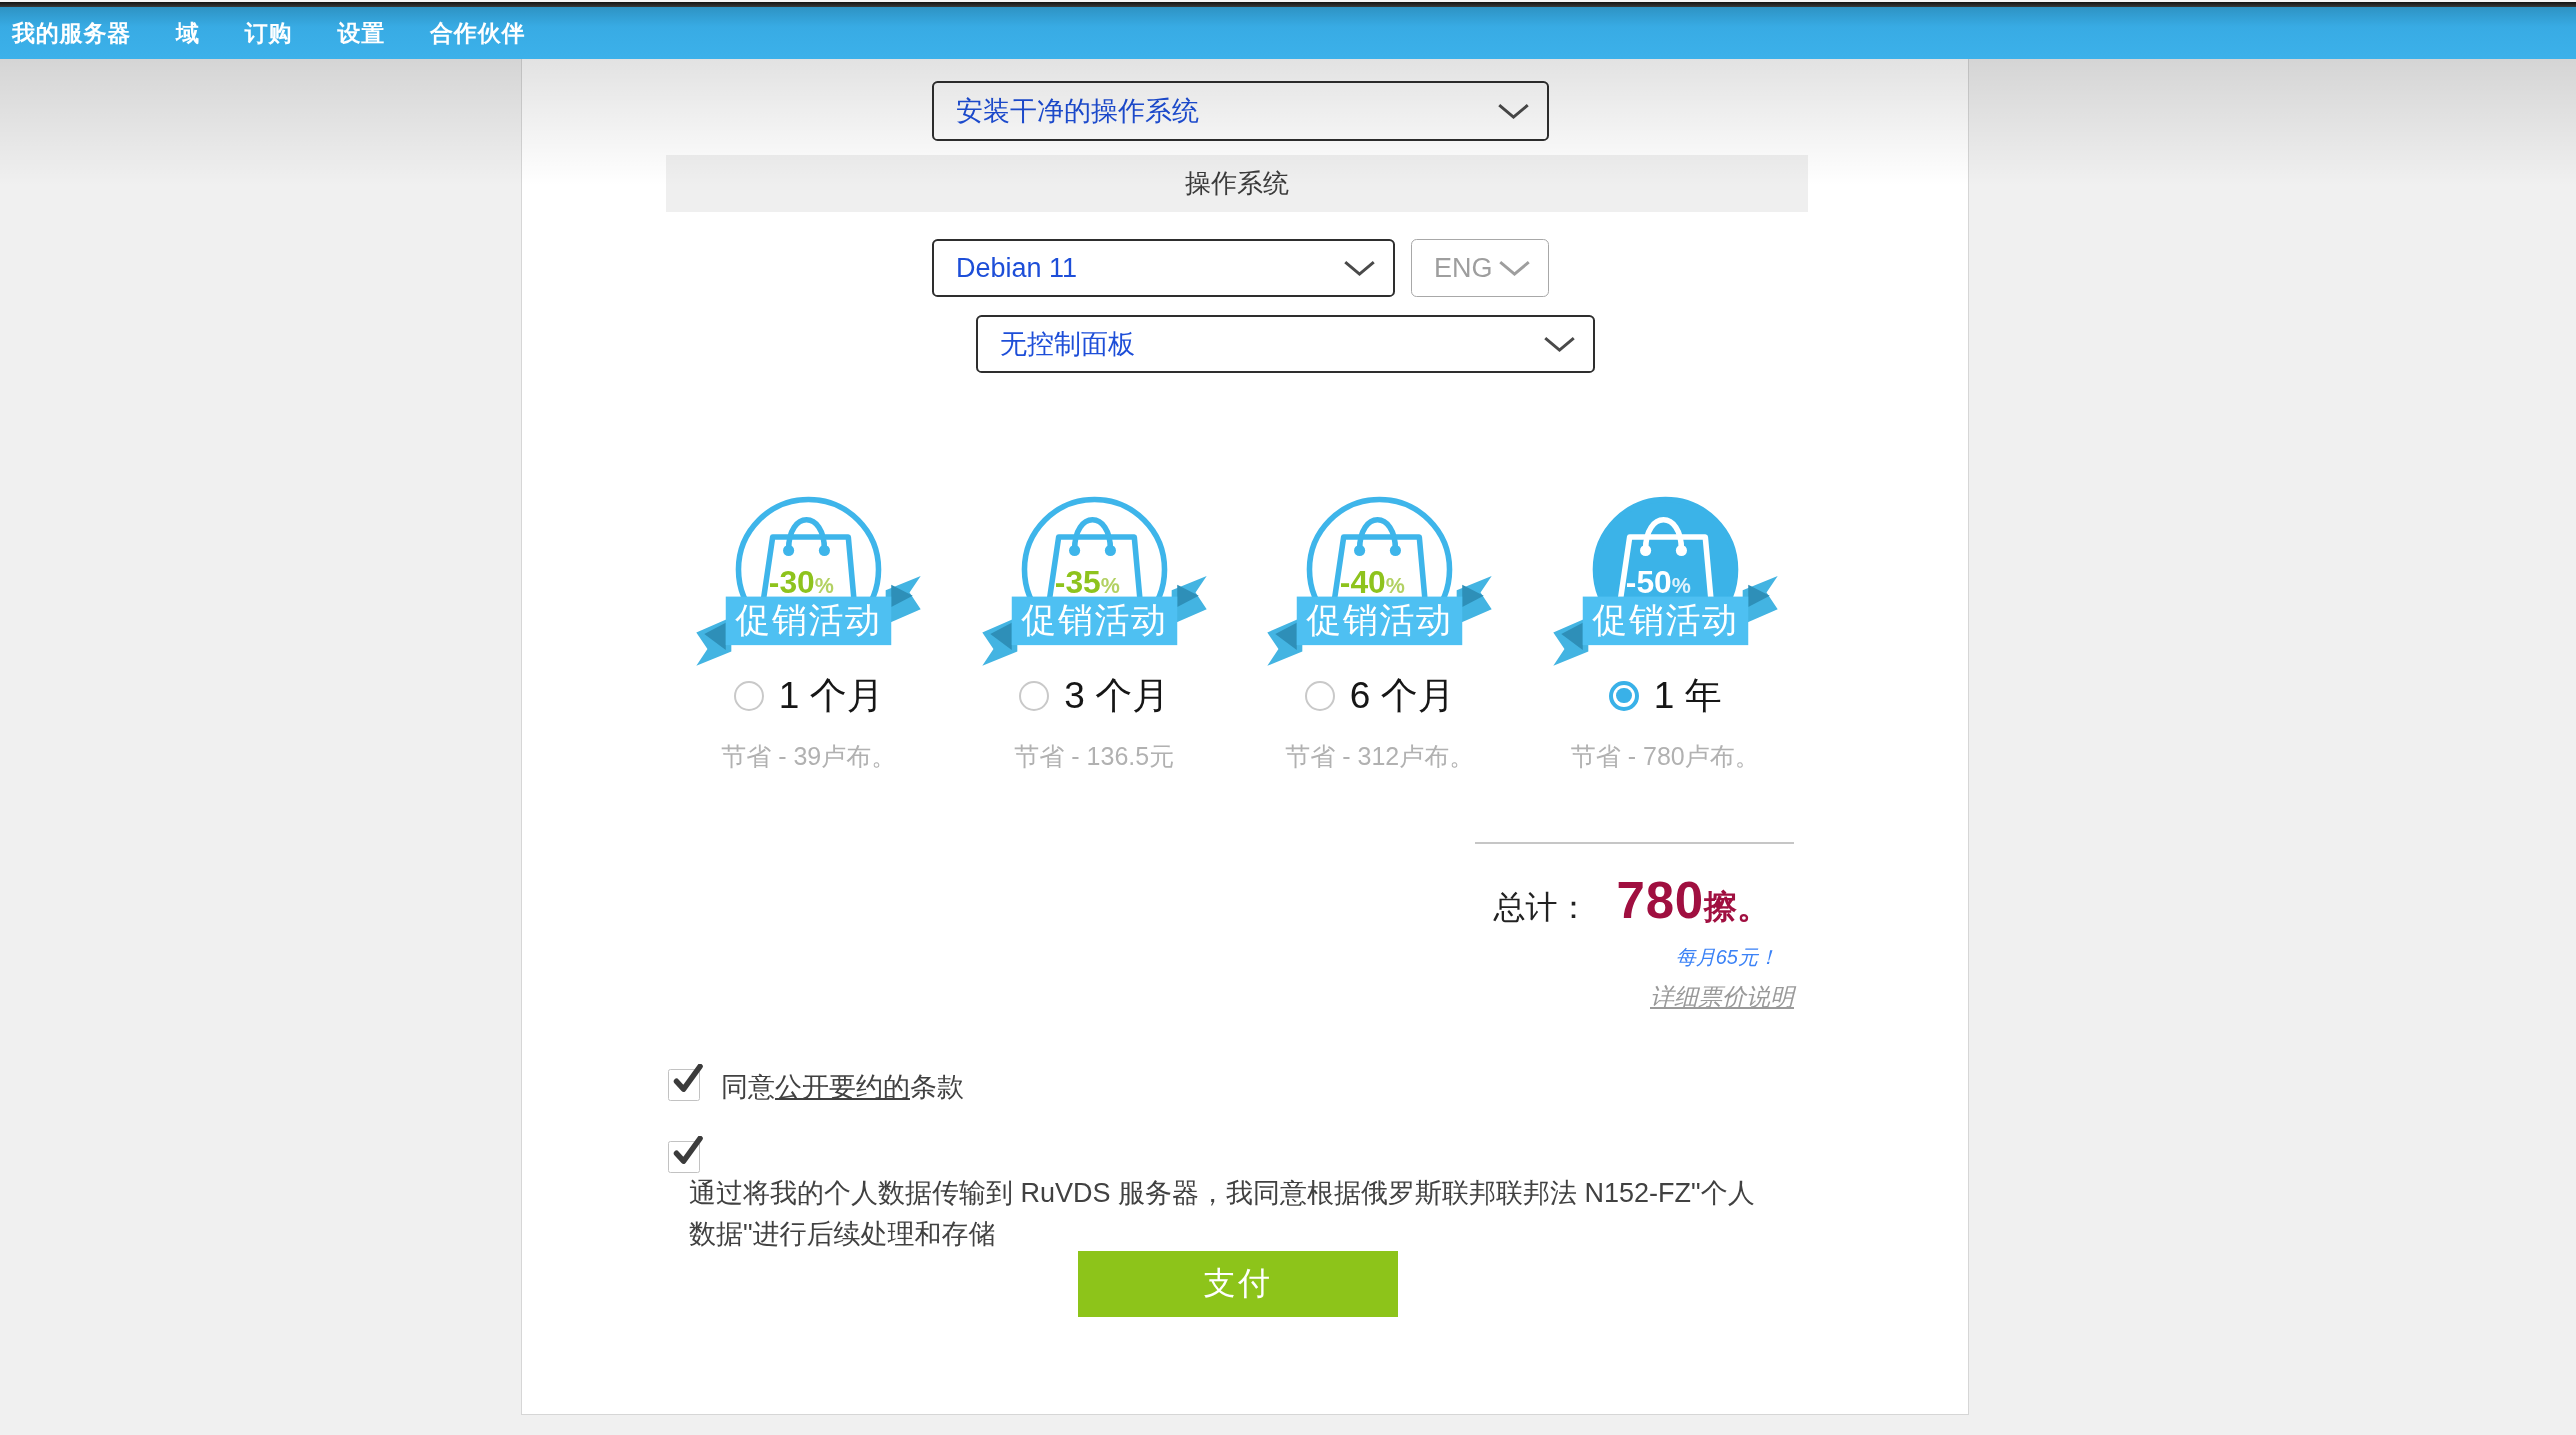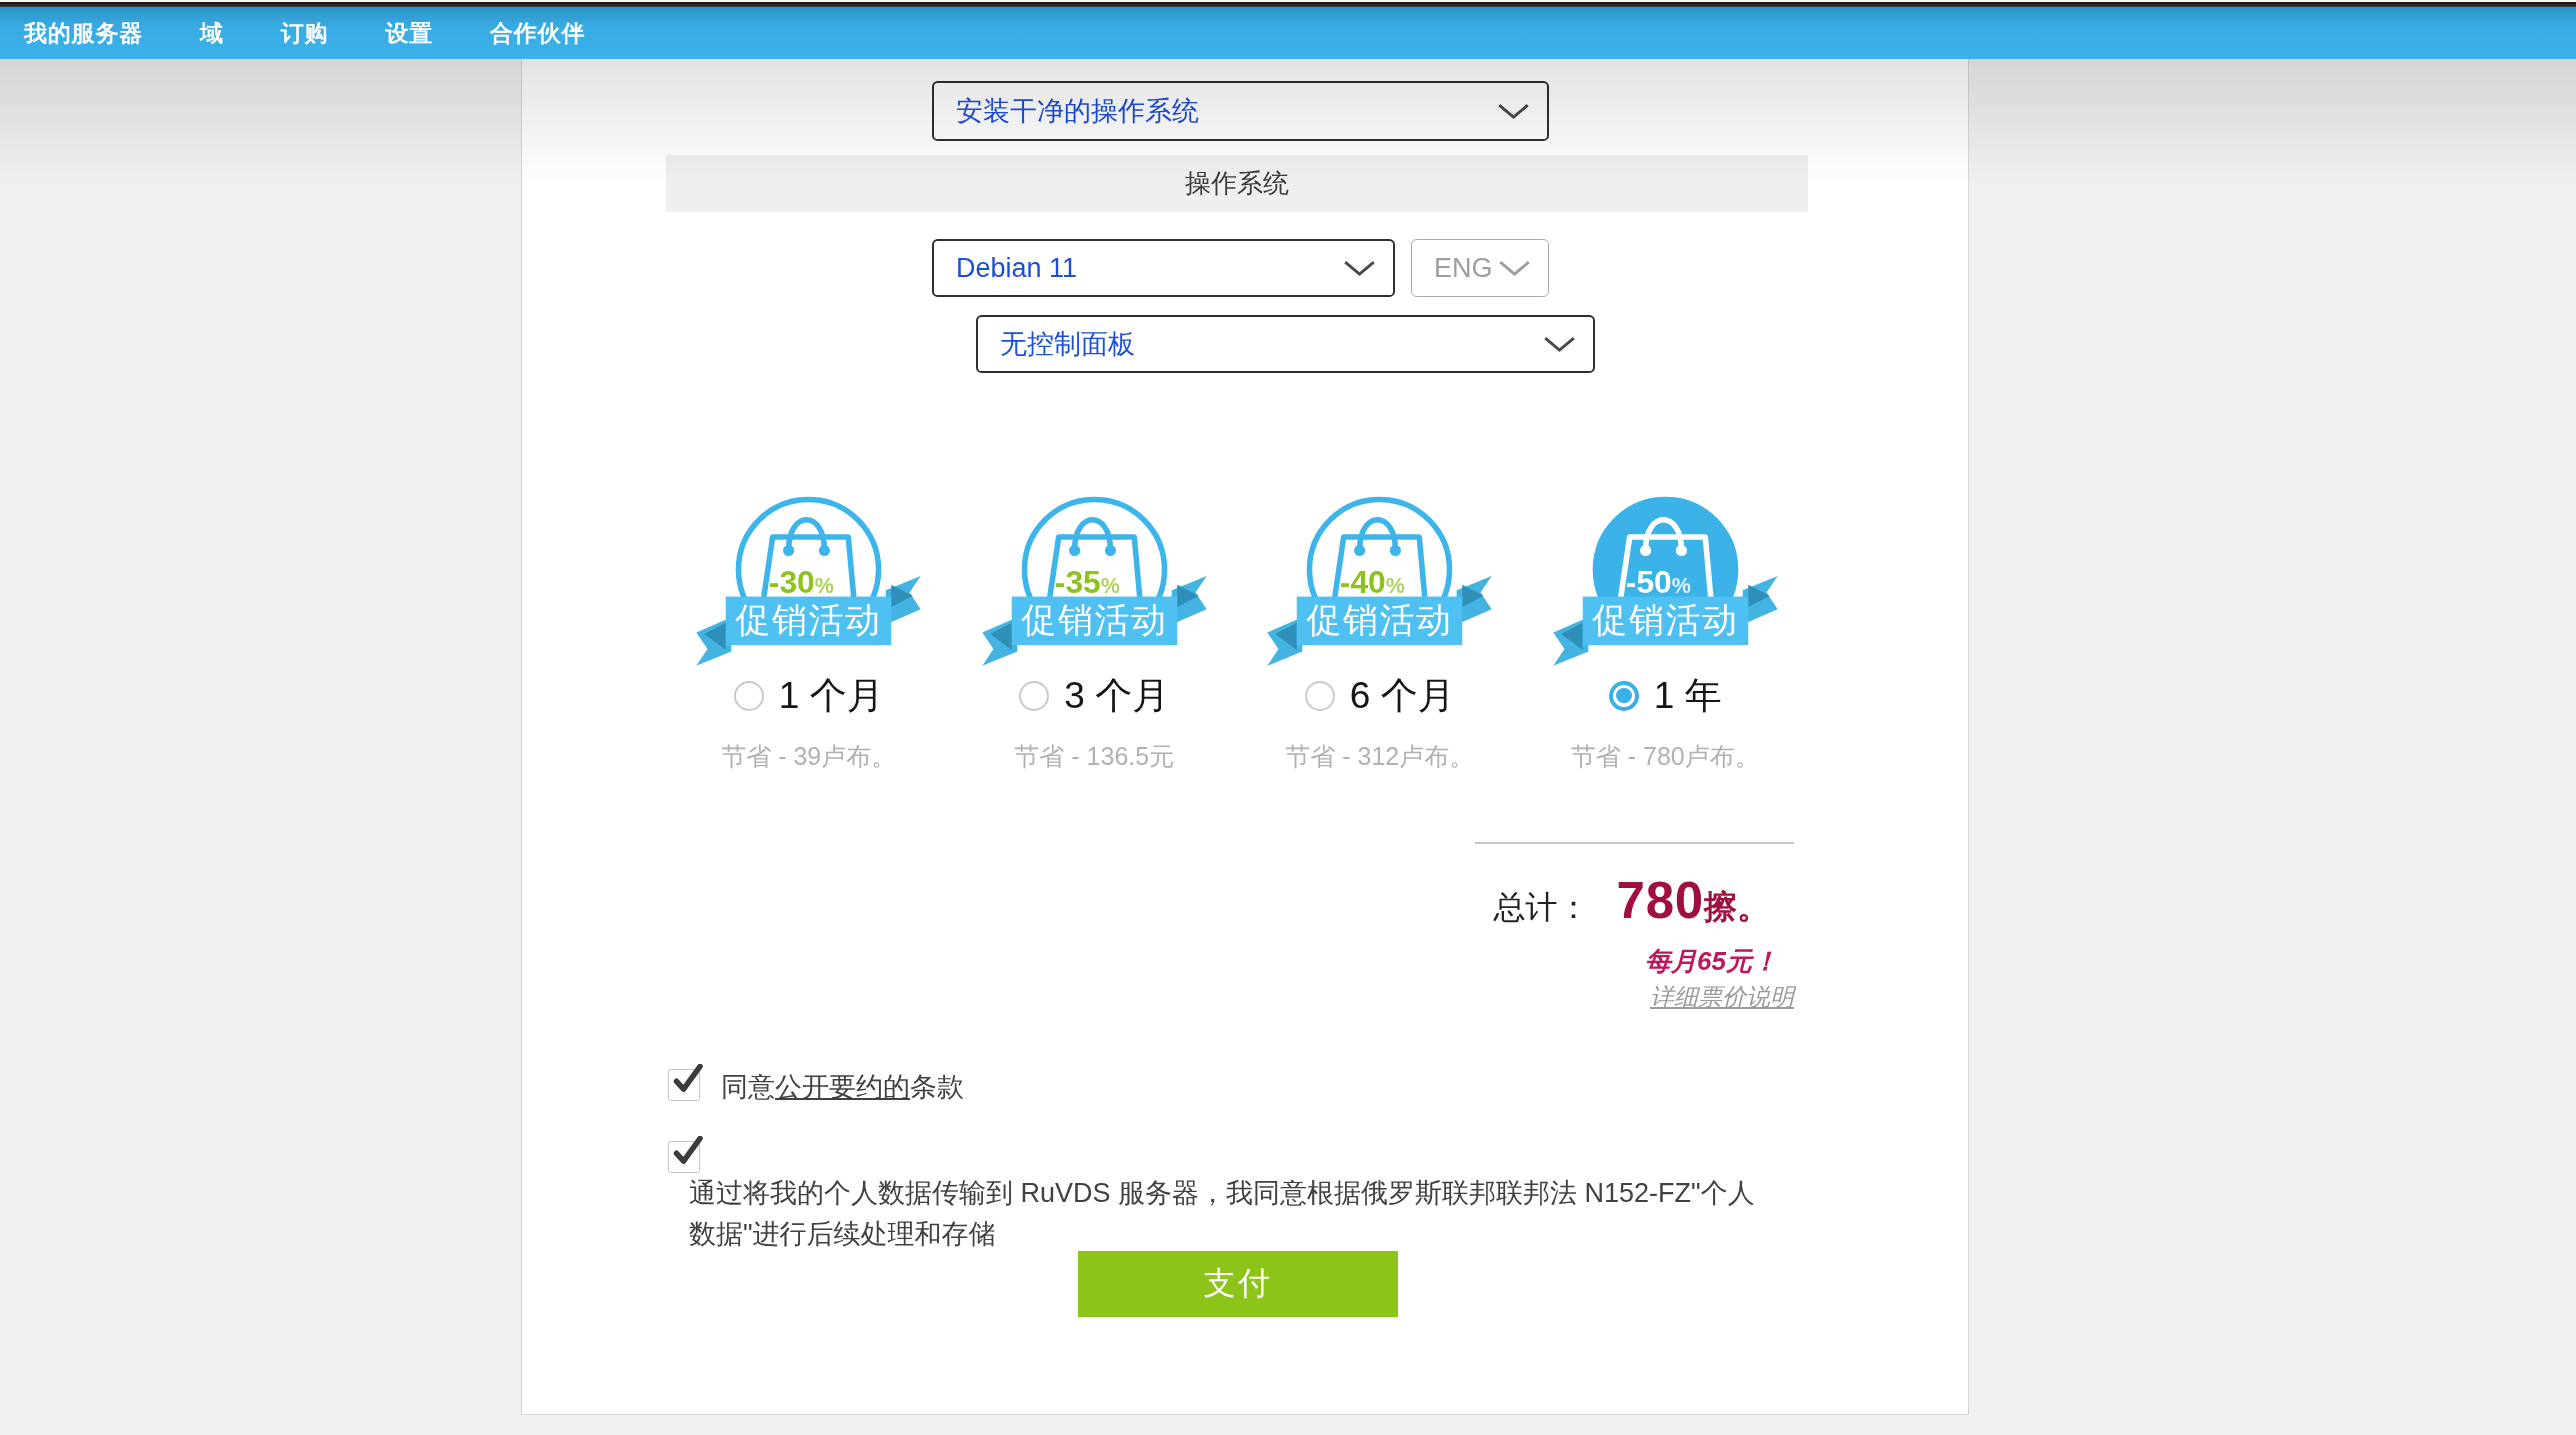--- a/index.html
+++ b/index.html
@@ -4,21 +4,21 @@
 <style>
   html,body{margin:0;padding:0;background:#f0f0f0;}
   .screen{position:relative;width:2576px;height:1435px;overflow:hidden;
           font-family:"Liberation Sans","DejaVu Sans",sans-serif;background:#f0f0f0;}
 
   
   .top-strip{position:absolute;left:0;top:0;width:100%;height:7.2px;
              background:linear-gradient(180deg,#f7f7f7 0 2.4px,#161616 2.4px,#3a3a3a 100%);z-index:11;}
   .main-nav{position:absolute;left:0;top:7.2px;width:100%;height:52px;
             background:linear-gradient(180deg,#2e93c4 0%,#38abe4 38%,#3cb1ea 100%);
-            display:flex;align-items:center;gap:57px;padding-left:24px;box-sizing:border-box;z-index:10;}
+            display:flex;align-items:center;gap:45px;padding-left:12px;box-sizing:border-box;z-index:10;}
   .main-nav span{color:#fff;font-size:23px;font-weight:bold;letter-spacing:0.8px;cursor:pointer;}
 
   
   .content-shade{position:absolute;left:0;top:59px;width:100%;height:127px;
                  background:linear-gradient(180deg,rgba(0,0,0,.115),rgba(0,0,0,0));z-index:5;pointer-events:none;}
 
   
   .panel{position:absolute;left:521px;top:59px;width:1446px;height:1355px;background:#fff;
          border-left:1.6px solid #d6d6d6;border-right:1.6px solid #d6d6d6;border-bottom:1.6px solid #d6d6d6;
          box-sizing:content-box;z-index:1;}
@@ -67,21 +67,21 @@
   .period.selected .radio::after{content:"";position:absolute;inset:3.2px;border-radius:50%;background:#39b1e8;}
   .plabel{font-size:37px;color:#161616;font-weight:500;white-space:nowrap;}
   .psave{margin-top:19px;font-size:25px;color:#b1b1b1;white-space:nowrap;}
 
   
   .divider{left:953px;top:783px;width:319px;height:1.6px;background:#c6c6c6;}
   .total-row{right:198px;top:812px;display:flex;align-items:baseline;}
   .total-label{font-size:32px;color:#222;margin-right:27px;}
   .total-amount{font-size:51px;font-weight:bold;color:#a00f40;letter-spacing:0.8px;}
   .total-cur{font-size:33px;font-weight:600;color:#a00f40;}
-  .per-month{right:190px;top:885px;font-size:26px;font-style:italic;font-weight:bold;color:#be185d;}
+  .per-month{right:190px;top:885px;font-size:20px;font-style:italic;font-weight:normal;color:#3b82f6;}
   .tariff-link{right:174px;top:922px;font-size:24px;font-style:italic;color:#9a9a9a;
                text-decoration:underline;cursor:pointer;}
 
   
   .agreement{left:146px;display:flex;align-items:flex-start;}
   .checkbox{width:32px;height:32px;border:1.6px solid #c2c2c2;border-radius:2.4px;background:#fff;
             box-sizing:border-box;position:relative;flex:none;cursor:pointer;}
   .checkbox svg{position:absolute;left:0.8px;top:-6.4px;width:35px;height:33px;display:none;}
   .agreement.checked .checkbox svg{display:block;}
   .checkbox polyline{fill:none;stroke:#3b3b3b;stroke-width:7;stroke-linecap:round;stroke-linejoin:round;}

